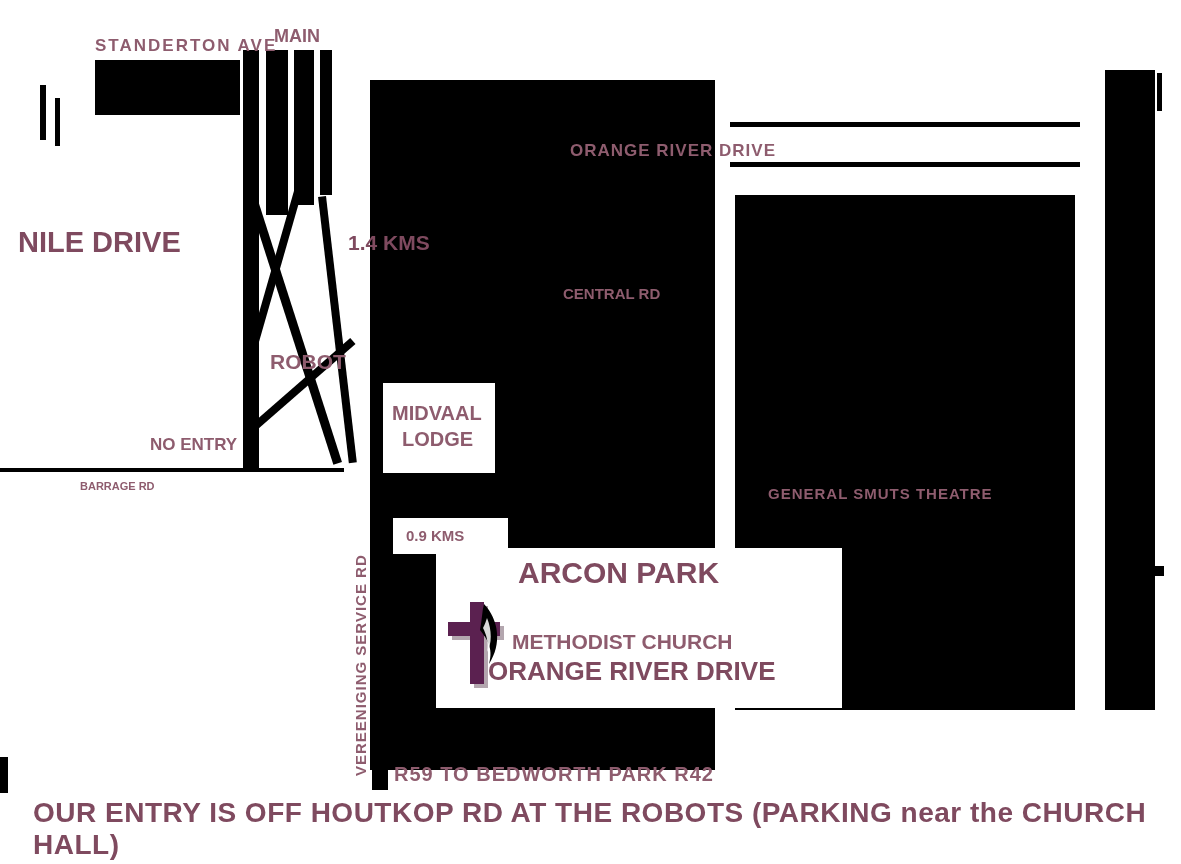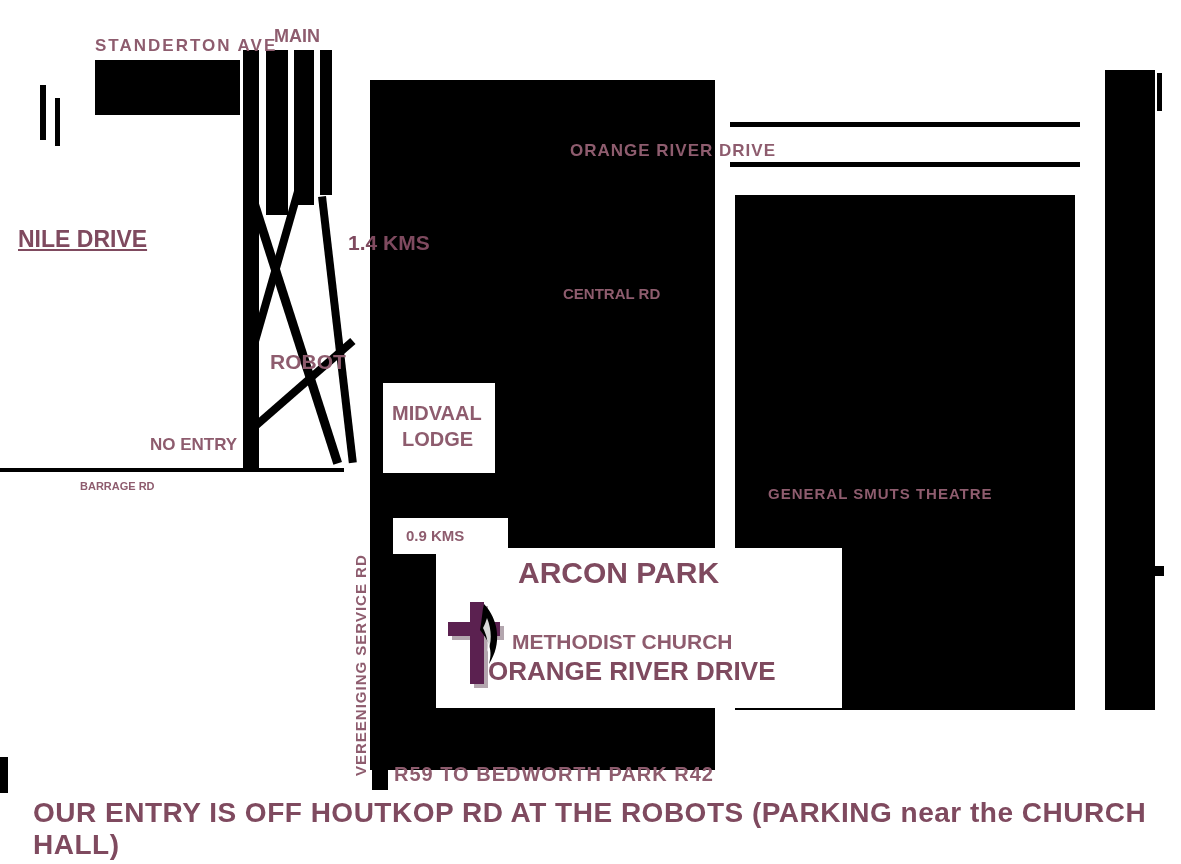--- a/index.html
+++ b/index.html
@@ -38,21 +38,21 @@
 
   
   .p1{left:383px;top:383px;width:112px;height:90px;}
   .p2{left:393px;top:518px;width:115px;height:36px;}
   .p3{left:436px;top:548px;width:406px;height:160px;}
 
   
   .lbl-station{left:95px;top:36px;font-size:17px;letter-spacing:2px;}
   .lbl-main{left:274px;top:26px;font-size:18px;}
   .lbl-orange-top{left:570px;top:141px;font-size:17px;letter-spacing:1px;}
-  .lbl-nile{left:18px;top:226px;font-size:23px;text-decoration:underline;}
+  .lbl-nile{left:18px;top:226px;font-size:29px;}
   .lbl-dist1{left:348px;top:231px;font-size:21px;}
   .lbl-central{left:563px;top:285px;font-size:15px;}
   .lbl-meyerton{left:763px;top:293px;font-size:31px;}
   .lbl-voortrekkers{left:76px;top:331px;font-size:27px;}
   .lbl-robot{left:270px;top:350px;font-size:21px;}
   .lbl-lodge1{left:392px;top:402px;font-size:20px;}
   .lbl-lodge2{left:402px;top:428px;font-size:20px;}
   .lbl-noentry{left:150px;top:435px;font-size:17px;}
   .lbl-barrage{left:80px;top:480px;font-size:11px;}
   .lbl-service{left:352px;top:776px;width:392px;font-size:15px;letter-spacing:1px;

